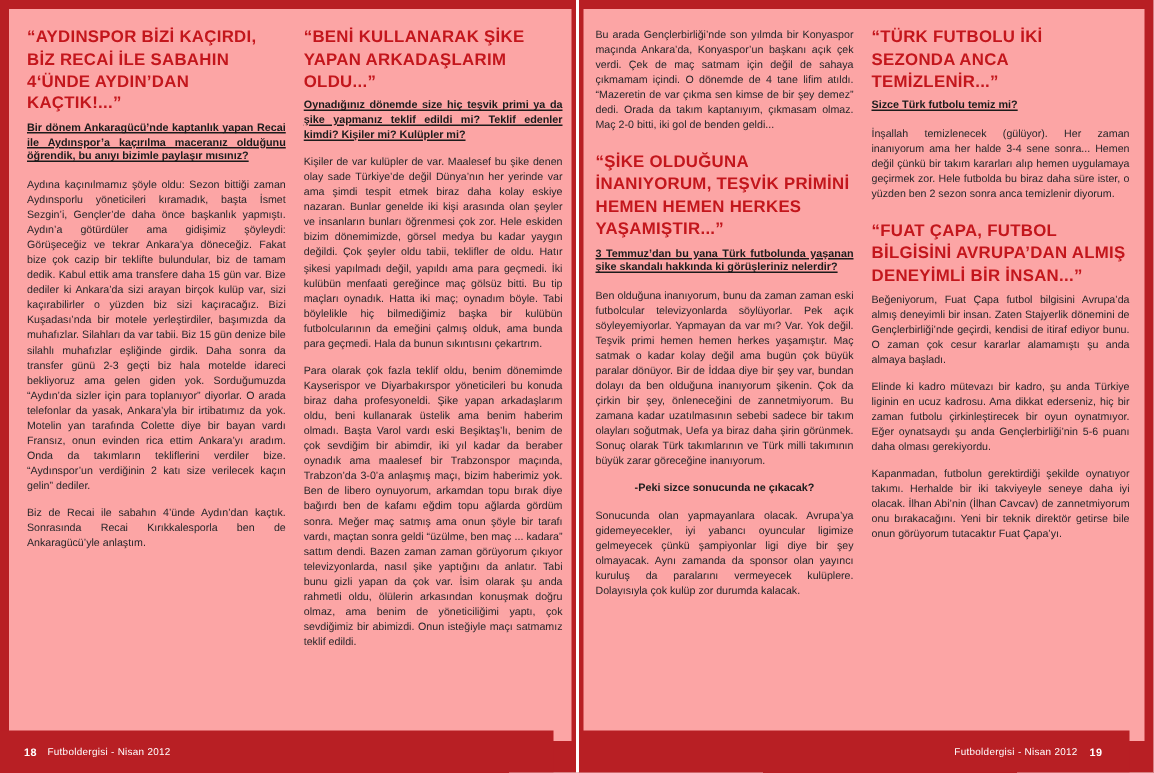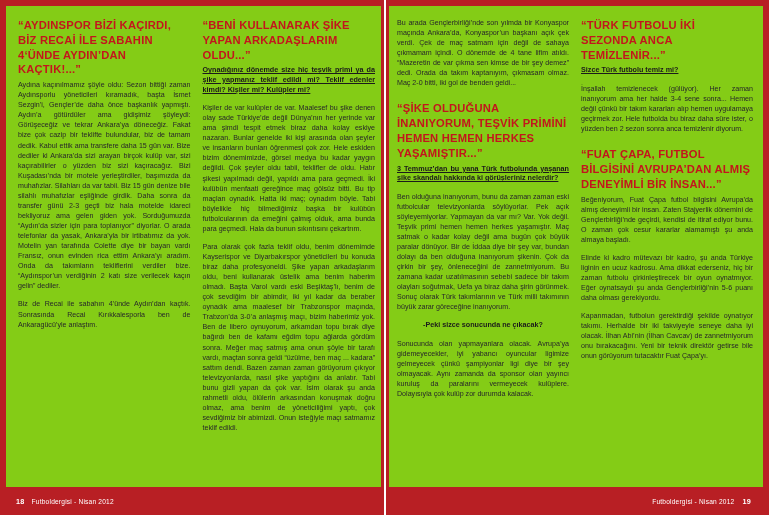--- a/index.html
+++ b/index.html
@@ -28,21 +28,21 @@
     height: 515px;
     background: #b81f24;
     box-sizing: border-box;
     overflow: hidden;
   }
   .page-left  { width: 385px; padding: 6px 4px 0 6px; }
   .page-right { width: 384px; padding: 6px 6px 0 4px; }
 
   .page-inner {
     position: relative;
-    background: #84cc16;
+    background: #fca5a5;
     height: 488px;
     box-sizing: border-box;
     padding: 12px 10px 6px 12px;
     display: flex;
     gap: 12px;
   }
   .page-left .page-inner  { padding-right: 6px; }
   .page-right .page-inner { padding-left: 8px; }
 
   
@@ -91,21 +91,21 @@
     font-size: 7.2px;
     line-height: 1.4;
     margin: 0 0 8px 0;
     text-align: center;
   }
 
   
   .footer {
     position: absolute;
     left: 0;
-    right: 0;
+    right: 16px;
     bottom: 0;
     height: 28px;
     background: #b81f24;
     display: flex;
     align-items: center;
     box-sizing: border-box;
   }
   .footer-left  { justify-content: flex-start; padding-left: 16px; }
   .footer-right { justify-content: flex-end;  padding-right: 18px; align-items: center; }
 
@@ -137,20 +137,21 @@
 </head>
 <body>
 
 <div class="spread">
 
   <div class="page page-left">
     <div class="page-inner">
 
       <div class="col">
         <h1 class="headline">“AYDINSPOR BİZİ KAÇIRDI, BİZ RECAİ İLE SABAHIN 4‘ÜNDE AYDIN’DAN KAÇTIK!...”</h1>
+        <p class="question">Bir dönem Ankaragücü’nde kaptanlık yapan Recai ile Aydınspor’a kaçırılma maceranız olduğunu öğrendik, bu anıyı bizimle paylaşır mısınız?</p>
         <p class="para">Aydına kaçınılmamız şöyle oldu: Sezon bittiği zaman Aydınsporlu yöneticileri kıramadık, başta İsmet Sezgin’i, Gençler’de daha önce başkanlık yapmıştı. Aydın’a götürdüler ama gidişimiz şöyleydi: Görüşeceğiz ve tekrar Ankara’ya döneceğiz. Fakat bize çok cazip bir teklifte bulundular, biz de tamam dedik. Kabul ettik ama transfere daha 15 gün var. Bize dediler ki Ankara’da sizi arayan birçok kulüp var, sizi kaçırabilirler o yüzden biz sizi kaçıracağız. Bizi Kuşadası’nda bir motele yerleştirdiler, başımızda da muhafızlar. Silahları da var tabii. Biz 15 gün denize bile silahlı muhafızlar eşliğinde girdik. Daha sonra da transfer günü 2-3 geçti biz hala motelde idareci bekliyoruz ama gelen giden yok. Sorduğumuzda “Aydın’da sizler için para toplanıyor” diyorlar. O arada telefonlar da yasak, Ankara’yla bir irtibatımız da yok. Motelin yan tarafında Colette diye bir bayan vardı Fransız, onun evinden rica ettim Ankara’yı aradım. Onda da takımların tekliflerini verdiler bize. “Aydınspor’un verdiğinin 2 katı size verilecek kaçın gelin” dediler.</p>
         <p class="para">Biz de Recai ile sabahın 4’ünde Aydın’dan kaçtık. Sonrasında Recai Kırıkkalesporla ben de Ankaragücü’yle anlaştım.</p>
       </div>
 
       <div class="col">
         <h1 class="headline">“BENİ KULLANARAK ŞİKE YAPAN ARKADAŞLARIM OLDU...”</h1>
         <p class="question">Oynadığınız dönemde size hiç teşvik primi ya da şike yapmanız teklif edildi mi? Teklif edenler kimdi? Kişiler mi? Kulüpler mi?</p>
         <p class="para">Kişiler de var kulüpler de var. Maalesef bu şike denen olay sade Türkiye’de değil Dünya’nın her yerinde var ama şimdi tespit etmek biraz daha kolay eskiye nazaran. Bunlar genelde iki kişi arasında olan şeyler ve insanların bunları öğrenmesi çok zor. Hele eskiden bizim dönemimizde, görsel medya bu kadar yaygın değildi. Çok şeyler oldu tabii, teklifler de oldu. Hatır şikesi yapılmadı değil, yapıldı ama para geçmedi. İki kulübün menfaati gereğince maç gölsüz bitti. Bu tip maçları oynadık. Hatta iki maç; oynadım böyle. Tabi böylelikle hiç bilmediğimiz başka bir kulübün futbolcularının da emeğini çalmış olduk, ama bunda para geçmedi. Hala da bunun sıkıntısını çekartrım.</p>
         <p class="para">Para olarak çok fazla teklif oldu, benim dönemimde Kayserispor ve Diyarbakırspor yöneticileri bu konuda biraz daha profesyoneldi. Şike yapan arkadaşlarım oldu, beni kullanarak üstelik ama benim haberim olmadı. Başta Varol vardı eski Beşiktaş’lı, benim de çok sevdiğim bir abimdir, iki yıl kadar da beraber oynadık ama maalesef bir Trabzonspor maçında, Trabzon’da 3-0’a anlaşmış maçı, bizim haberimiz yok. Ben de libero oynuyorum, arkamdan topu bırak diye bağırdı ben de kafamı eğdim topu ağlarda gördüm sonra. Meğer maç satmış ama onun şöyle bir tarafı vardı, maçtan sonra geldi “üzülme, ben maç ... kadara” sattım dendi. Bazen zaman zaman görüyorum çıkıyor televizyonlarda, nasıl şike yaptığını da anlatır. Tabi bunu gizli yapan da çok var. İsim olarak şu anda rahmetli oldu, ölülerin arkasından konuşmak doğru olmaz, ama benim de yöneticiliğimi yaptı, çok sevdiğimiz bir abimizdi. Onun isteğiyle maçı satmamız teklif edildi.</p>
       </div>

